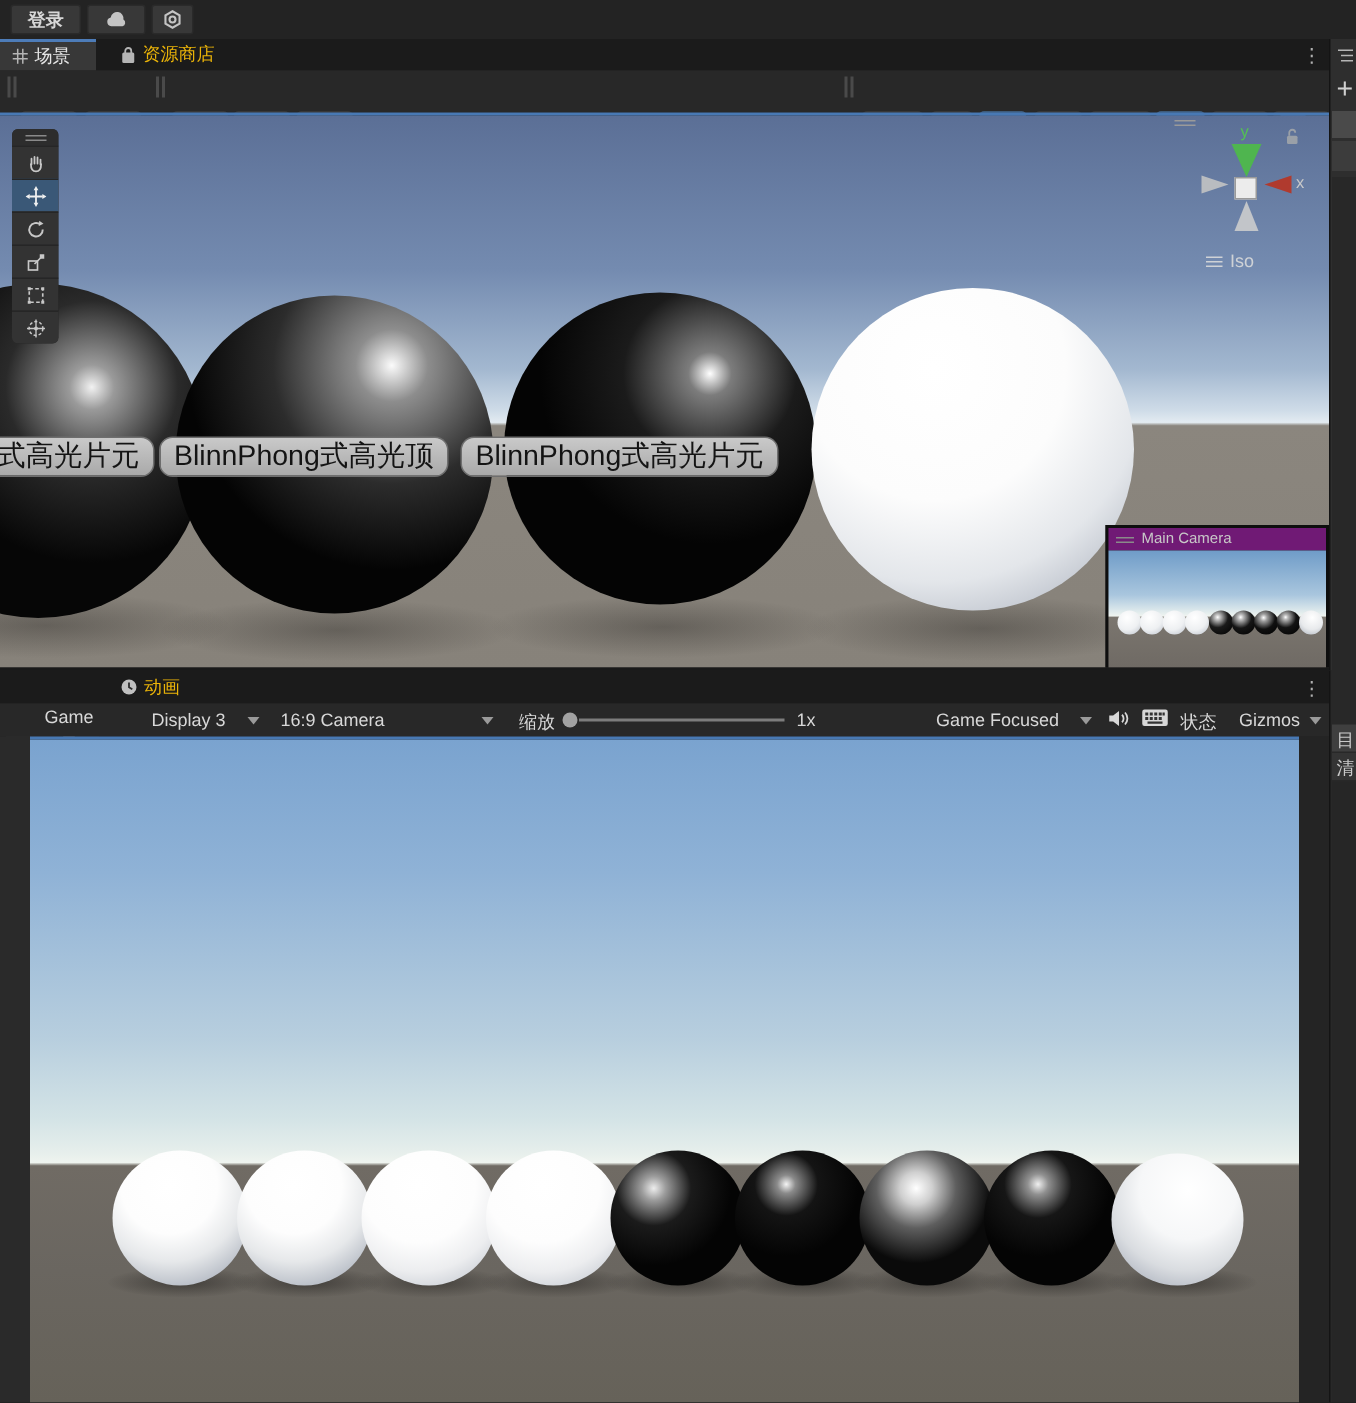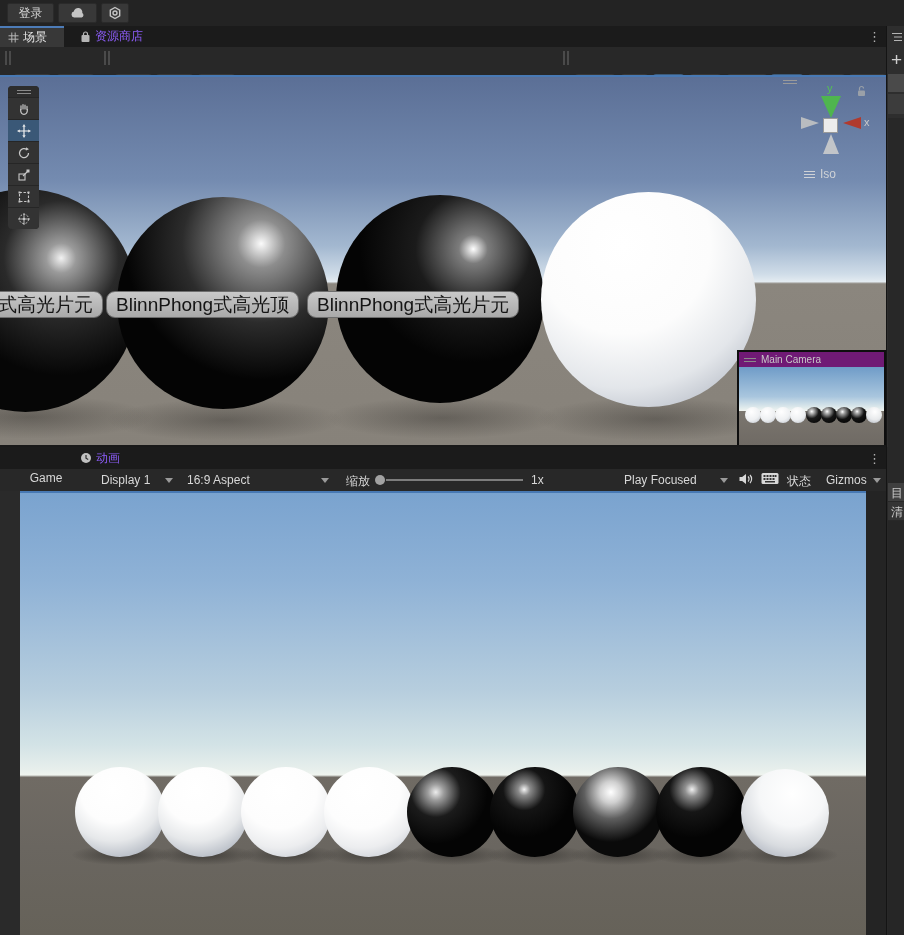--- a/index.html
+++ b/index.html
@@ -8,21 +8,21 @@
   #app { position:relative; width:904px; height:935px; background:#232323; }
 
   
   .topbar { position:absolute; left:0; top:0; width:904px; height:26px; background:#232323; }
   .tb-btn { position:absolute; top:3px; height:20px; background:#383838; border:1px solid #2a2a2a;
     border-radius:2px; color:#d6d6d6; font-size:12px; display:flex; align-items:center; justify-content:center; }
 
   
   .tabbar { position:absolute; left:0; width:886px; background:#1b1b1b; }
   .tab { position:absolute; top:0; height:100%; display:flex; align-items:center; gap:4px;
-    padding:0 8px; font-size:12px; color:#8b5cf6; }
+    padding:0 8px; font-size:12px; color:#eab308; }
   .tab.active { background:#383838; color:#e4e4e4; border-top:2px solid #4d7cb8; }
   .kebab { position:absolute; color:#b0b0b0; font-size:13px; line-height:13px; }
 
   
   .toolbar { position:absolute; left:0; width:886px; background:#282828; }
   .tool-btn { position:absolute; height:22px; background:#383838; border-radius:3px;
     display:flex; align-items:center; justify-content:center; gap:3px; color:#d0d0d0; font-size:11px;margin-top:24px; }
   .tool-btn.active { background:#3d5b7a; }
   .arr { width:0; height:0; border-left:4px solid transparent; border-right:4px solid transparent;
     border-top:5px solid #9a9a9a; display:inline-block; }
@@ -88,21 +88,21 @@
   svg { display:block; }
   .slider-track { position:absolute; height:2px; background:#7d7d7d; }
   .slider-knob { position:absolute; width:10px; height:10px; border-radius:50%; background:#a2a2a2; }
 </style>
 </head>
 <body>
 
 <div id="app">
 
   <div class="topbar">
-    <div class="tb-btn" style="left:7px;width:47px;">
+    <div class="tb-btn" style="left:7px;width:47px;font-weight:bold;">
       <span>登录</span>
     </div>
     <div class="tb-btn" style="left:58px;width:39px;">
       <span>
           <svg width="16" height="12" viewBox="0 0 16 12">
             <path d="M4.2 10.5a3 3 0 01-.4-5.9A4.3 4.3 0 0112.3 6a2.5 2.5 0 01-.6 4.5z" fill="#c4c4c4"></path>
           </svg>
         </span>
     </div>
     <div class="tb-btn" style="left:101px;width:28px;">
@@ -422,33 +422,33 @@
     </div>
     <div class="kebab" style="left:868px;top:5px;">⋮</div>
   </div>
 
   <div class="toolbar" style="top:469px;height:22px;">
     <div class="ddown" style="left:2px;top:2px;width:88px;justify-content:space-between;flex-direction:column;">
       <span>Game</span>
         <span class="arr"></span>
     </div>
     <div class="ddown" style="left:97px;top:2px;width:80px;justify-content:space-between;">
-      <span>Display 1</span>
+      <span>Display 3</span>
         <span class="arr"></span>
     </div>
     <div class="ddown" style="left:183px;top:2px;width:150px;justify-content:space-between;">
-      <span>16:9 Aspect</span>
+      <span>16:9 Camera</span>
         <span class="arr"></span>
     </div>
     <span style="position:absolute;left:346px;top:4px;color:#d8d8d8;font-size:12px;">缩放</span>
     <div class="slider-knob" style="left:375px;top:6px;"></div>
     <div class="slider-track" style="left:386px;top:10px;width:137px;"></div>
     <span style="position:absolute;left:531px;top:4px;color:#d8d8d8;font-size:12px;">1x</span>
     <div class="ddown" style="left:620px;top:2px;width:112px;justify-content:space-between;">
-      <span>Play Focused</span>
+      <span>Game Focused</span>
         <span class="arr"></span>
     </div>
     <div style="position:absolute;left:738px;top:3px;">
       <span><svg width="16" height="14" viewBox="0 0 16 14">
             <path d="M1.5 5h2.6L8 2v10L4.1 9H1.5z" fill="#d8d8d8"></path>
             <path d="M10 4.5a3.5 3.5 0 010 5M12 3a5.8 5.8 0 010 8" fill="none" stroke="#d8d8d8" stroke-width="1.2"></path>
           </svg></span>
     </div>
     <div style="position:absolute;left:761px;top:3px;">
       <span><svg width="18" height="13" viewBox="0 0 18 13">

